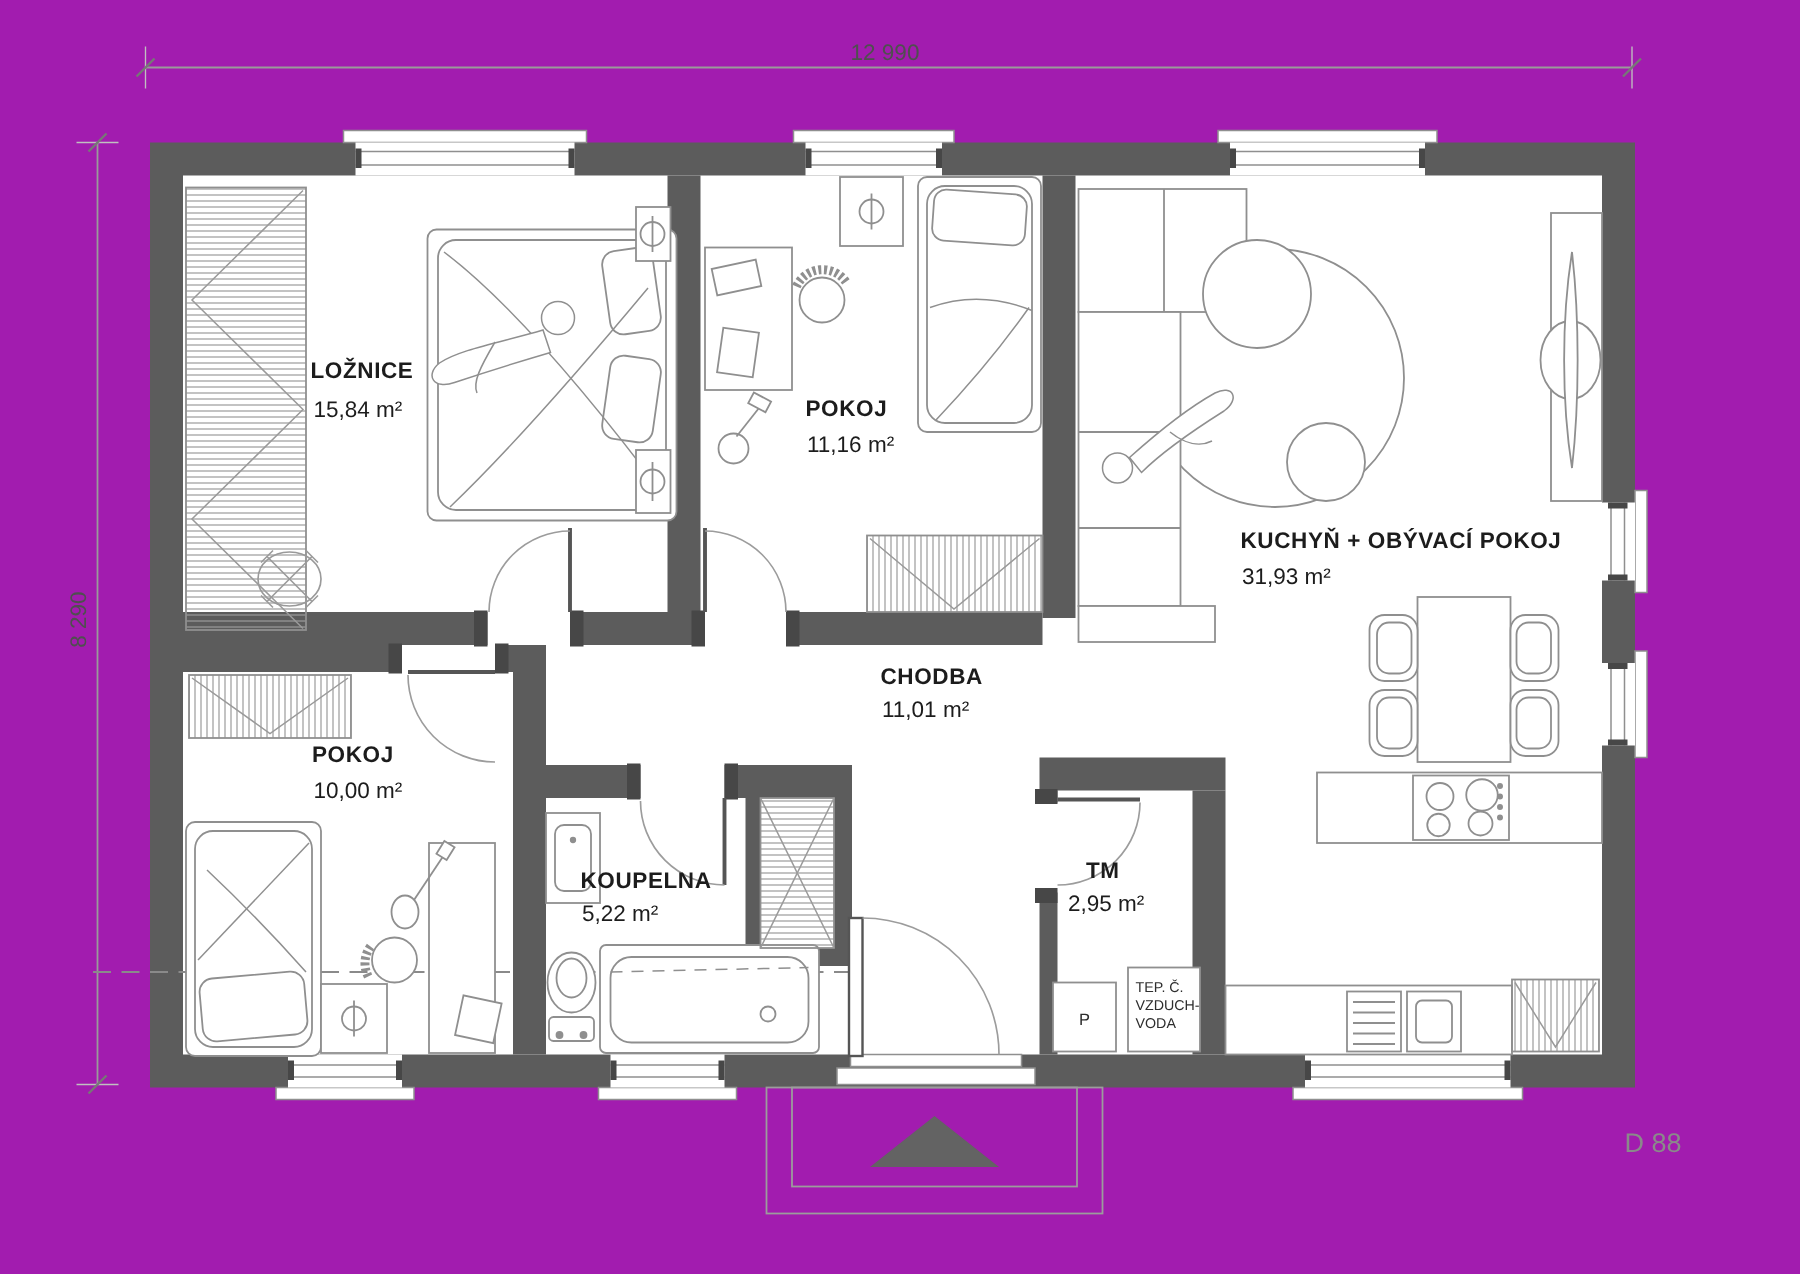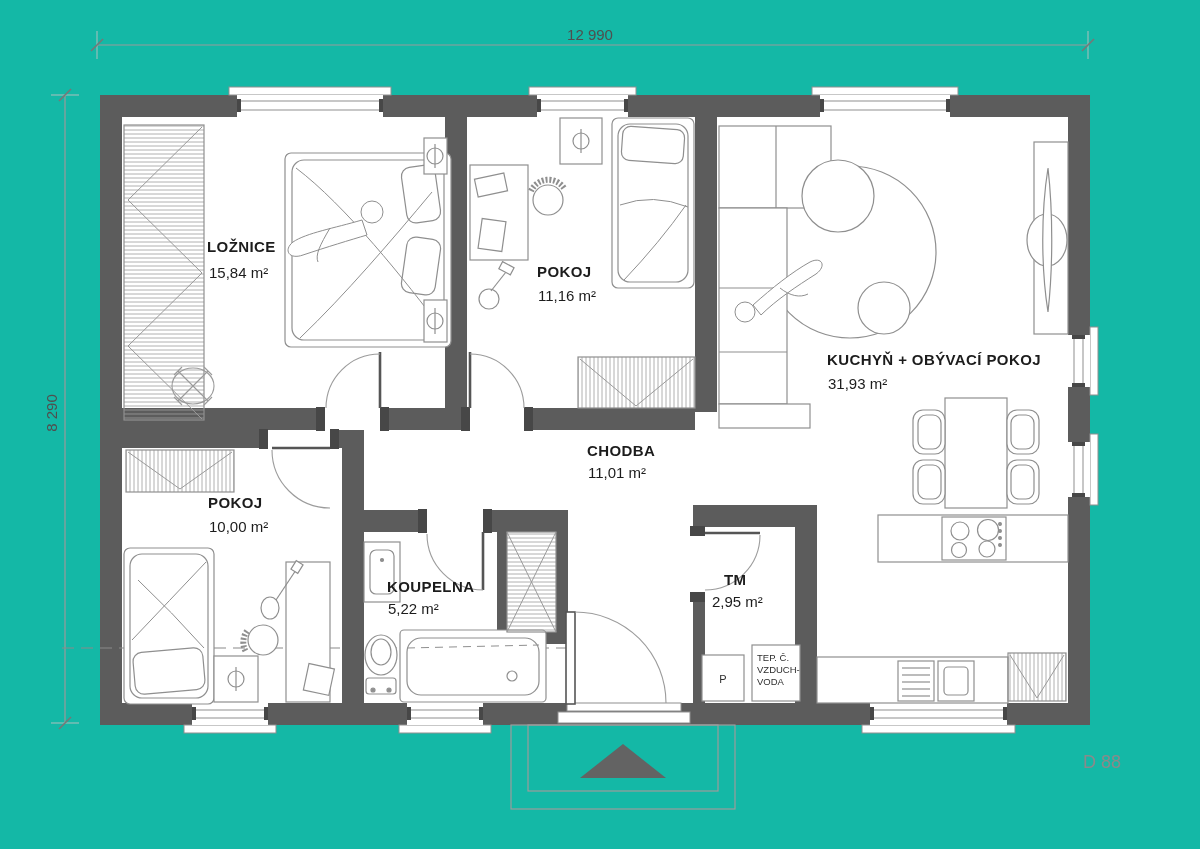--- a/index.html
+++ b/index.html
@@ -1,16 +1,16 @@
 <!DOCTYPE html>
 <html><head>
 <meta charset="utf-8">
 <style>
   html,body{margin:0;padding:0;background:#ffffff;}
-  .stage{position:relative;width:1200px;height:849px;background:#14b8a6;overflow:hidden;
+  .stage{position:relative;width:1200px;height:849px;background:#a21caf;overflow:hidden;
          font-family:"Liberation Sans",sans-serif;}
   svg{position:absolute;inset:0;}
   .room-name{font-family:"Liberation Sans",sans-serif;font-size:15px;font-weight:700;
              fill:#1c1c1c;letter-spacing:.4px;}
   .room-area{font-family:"Liberation Sans",sans-serif;font-size:15px;font-weight:400;fill:#1c1c1c;}
   .dim{font-family:"Liberation Sans",sans-serif;font-size:15px;fill:#4f4f4f;}
   .tm-small{font-family:"Liberation Sans",sans-serif;font-size:9.5px;fill:#2e2e2e;}
   .p-label{font-family:"Liberation Sans",sans-serif;font-size:11px;fill:#2e2e2e;}
   .draw-num{font-family:"Liberation Sans",sans-serif;font-size:18px;fill:#8a8a8a;}
 </style>

